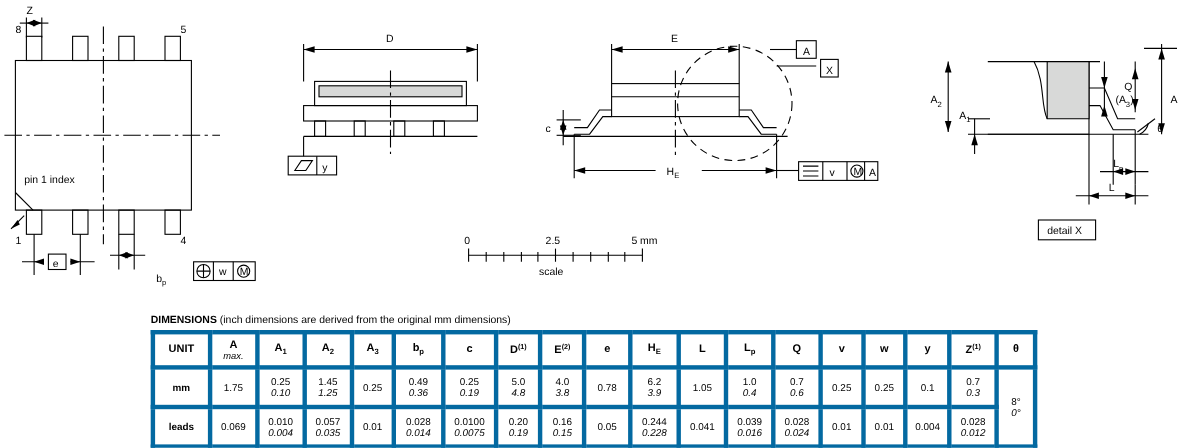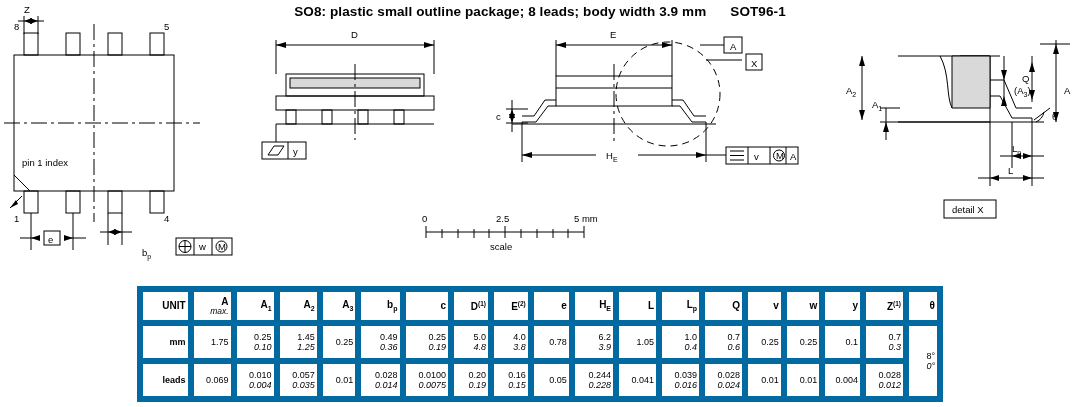--- a/index.html
+++ b/index.html
@@ -7,36 +7,33 @@
   .page{position:relative;width:1080px;height:407px;overflow:hidden;}
   .title{position:absolute;top:4px;left:0;width:1080px;text-align:center;font-size:13.5px;font-weight:bold;letter-spacing:0.1px;}
   .title .sot{display:inline-block;margin-left:24px;}
   svg{position:absolute;left:0;top:0;}
   .lbl{font-family:"Liberation Sans",sans-serif;font-size:9.5px;}
   
   .dimwrap{position:absolute;left:137px;top:286px;width:806px;}
   .dimtitle{font-size:9.5px;font-weight:bold;margin-bottom:3px;}
   .dimtitle span.reg{font-weight:normal;}
   table.dims{border-collapse:collapse;width:806px;font-size:9px;}
-  table.dims th,table.dims td{border:6px solid #0369a1;text-align:right;vertical-align:middle;padding:1px 2px;line-height:1.12;}
+  table.dims th,table.dims td{border:4px solid #0369a1;text-align:center;vertical-align:middle;padding:1px 2px;line-height:1.12;}
   table.dims th{font-weight:bold;font-size:10px;height:26px;}
   table.dims td{height:30px;}
   td.unit,th.unit{font-weight:bold;}
   .two{display:block;font-style:italic;}
   sub{font-size:7px;}
   sup{font-size:6.5px;}
 </style>
 </head>
 <body>
 
 <div class="page">
 
-  <div class="title">
-    <span>SO8: plastic small outline package; 8 leads; body width 3.9 mm</span><span class="sot">SOT96-1</span>
-  </div>
 
   <svg width="1080" height="286" viewBox="0 0 1080 286">
     <g stroke="#000" fill="none" stroke-width="1">
 
       <rect x="14" y="55" width="160" height="136"></rect>
 
       <g>
         <rect x="24" y="33" width="14" height="22"></rect>
         <rect x="66" y="33" width="14" height="22"></rect>
         <rect x="108" y="33" width="14" height="22"></rect>
@@ -263,20 +260,24 @@
     <text class="lbl" x="1052" y="120">θ</text>
     <text class="lbl" x="952" y="213">detail X</text>
 
     <text class="lbl" x="422" y="222">0</text>
     <text class="lbl" x="496" y="222">2.5</text>
     <text class="lbl" x="574" y="222">5 mm</text>
     <text class="lbl" x="490" y="250">scale</text>
   </svg>
 
   <div class="dimwrap">
+    <div class="dimtitle">
+      <span>DIMENSIONS</span>
+      <span class="reg">(inch dimensions are derived from the original mm dimensions)</span>
+    </div>
     <table class="dims">
       <thead>
         <tr>
           <th class="unit" style="width:52px">UNIT</th>
           <th style="width:40px">
             <span>A</span><span class="two" style="font-weight:normal;font-size:8.5px">max.</span>
           </th>
           <th style="width:40px"><span>A</span><sub>1</sub></th>
           <th style="width:40px"><span>A</span><sub>2</sub></th>
           <th style="width:36px"><span>A</span><sub>3</sub></th>

